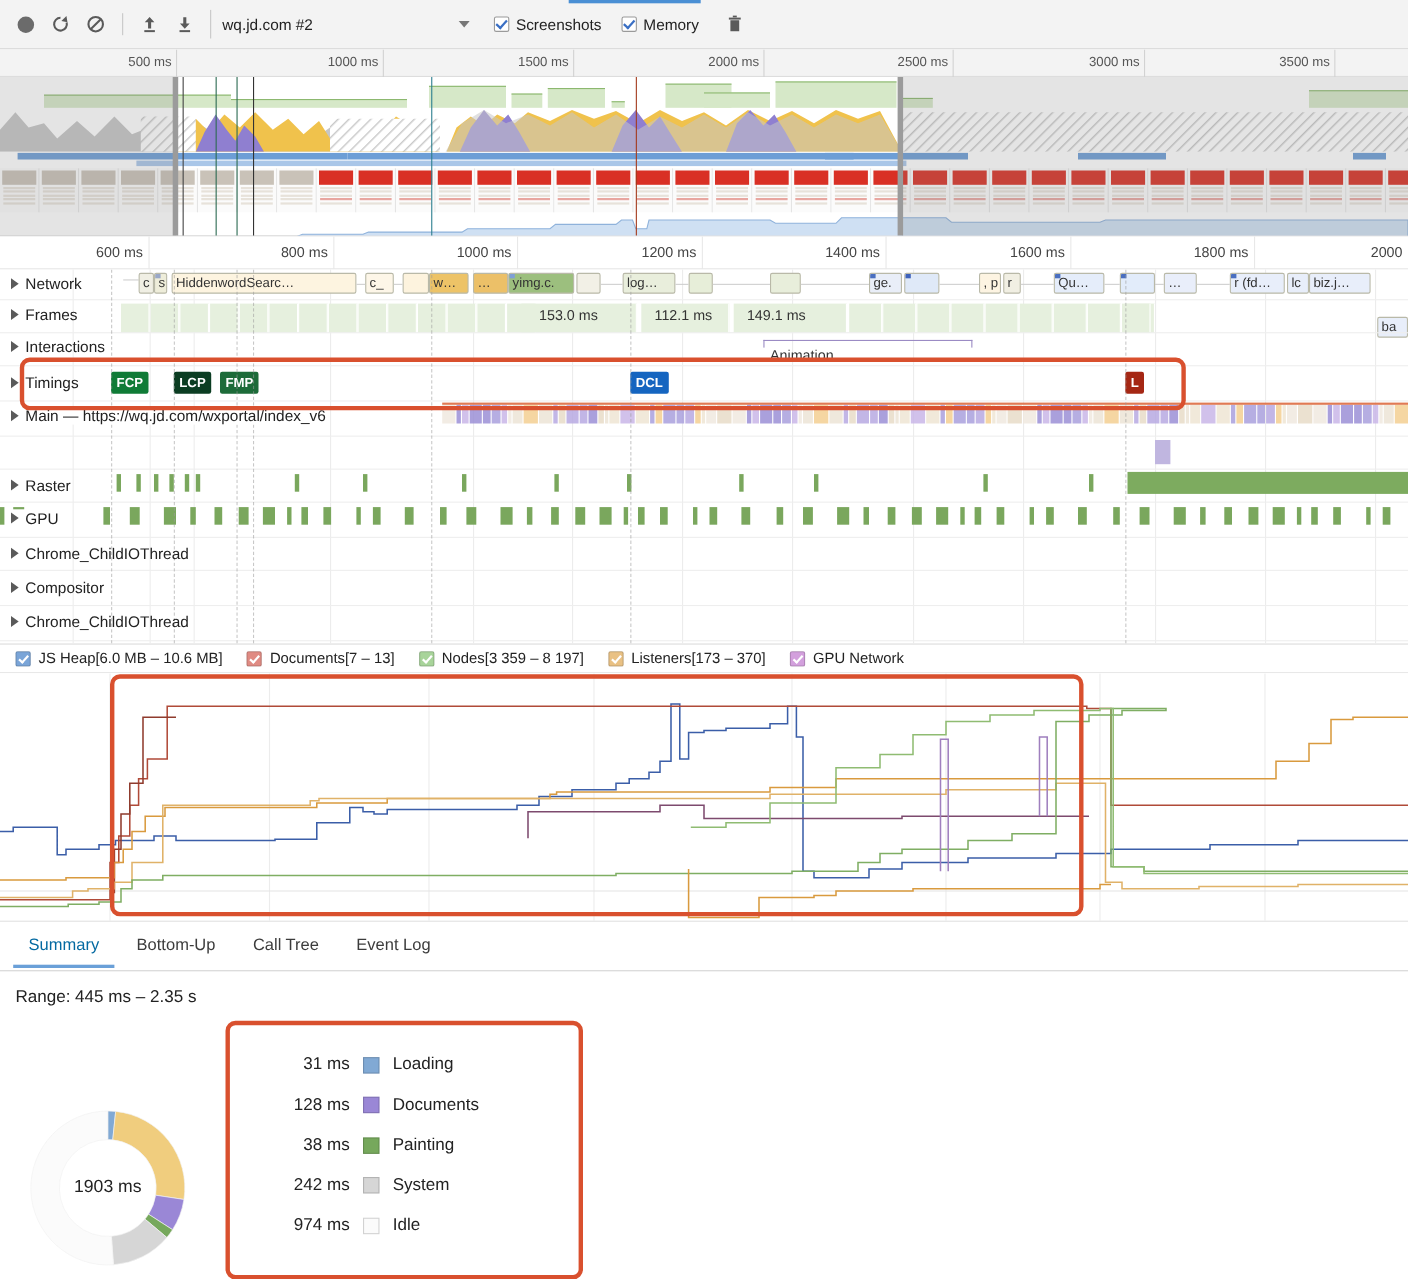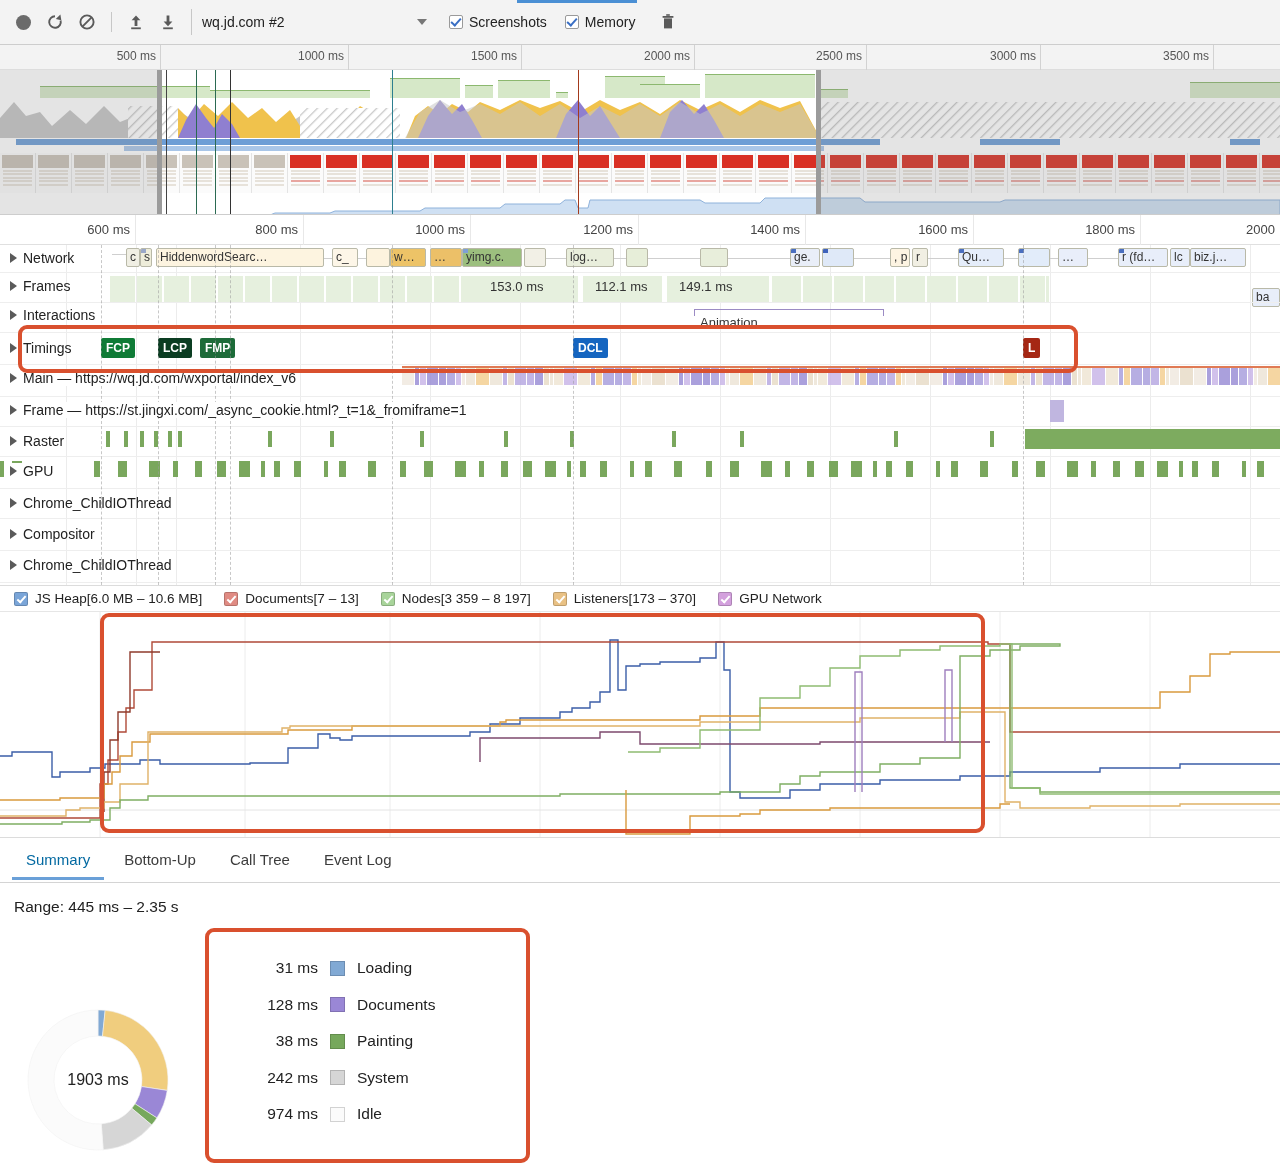--- a/index.html
+++ b/index.html
@@ -817,24 +817,20 @@
       <div class="mainbar" style="left: 1212px; top: 123px; width: 6px; background: rgb(201, 182, 232); opacity: 0.85;"></div>
       <div class="mainbar" style="left: 1219px; top: 123px; width: 11px; background: rgb(155, 143, 214); opacity: 0.85;"></div>
       <div class="mainbar" style="left: 1231px; top: 123px; width: 7px; background: rgb(155, 143, 214); opacity: 0.85;"></div>
       <div class="mainbar" style="left: 1239px; top: 123px; width: 8px; background: rgb(169, 160, 221); opacity: 0.85;"></div>
       <div class="mainbar" style="left: 1248px; top: 123px; width: 5px; background: rgb(201, 182, 232); opacity: 0.85;"></div>
       <div class="mainbar" style="left: 1254px; top: 123px; width: 3px; background: rgb(240, 233, 223); opacity: 0.85;"></div>
       <div class="mainbar" style="left: 1258px; top: 123px; width: 9px; background: rgb(236, 228, 214); opacity: 0.85;"></div>
       <div class="mainbar" style="left: 1268px; top: 123px; width: 13px; background: rgb(243, 207, 146); opacity: 0.85;"></div>
       <div style="position: absolute; left: 402px; top: 121px; width: 878px; height: 2px; background: rgb(224, 122, 84);"></div>
       <div class="trow-bg" style="top: 152px; height: 30px;"></div>
-      <div class="tname" style="top: 157px; background: rgb(255, 255, 255); padding-right: 4px;">
-        <span class="tri"></span>
-        <span class="tlabel">Frame — https://st.jingxi.com/_async_cookie.html?_t=1&amp;_fromiframe=1</span>
-      </div>
       <div style="position: absolute; left: 1050px; top: 155px; width: 14px; height: 22px; background: rgb(192, 182, 224);"></div>
       <div class="trow-bg" style="top: 182px; height: 30px;"></div>
       <div class="tname" style="top: 188px;">
         <span class="tri"></span>
         <span class="tlabel">Raster</span>
       </div>
       <div class="ras-blk" style="left: 106px; top: 186px; width: 4px;"></div>
       <div class="ras-blk" style="left: 124px; top: 186px; width: 4px;"></div>
       <div class="ras-blk" style="left: 140px; top: 186px; width: 4px;"></div>
       <div class="ras-blk" style="left: 154px; top: 186px; width: 4px;"></div>

